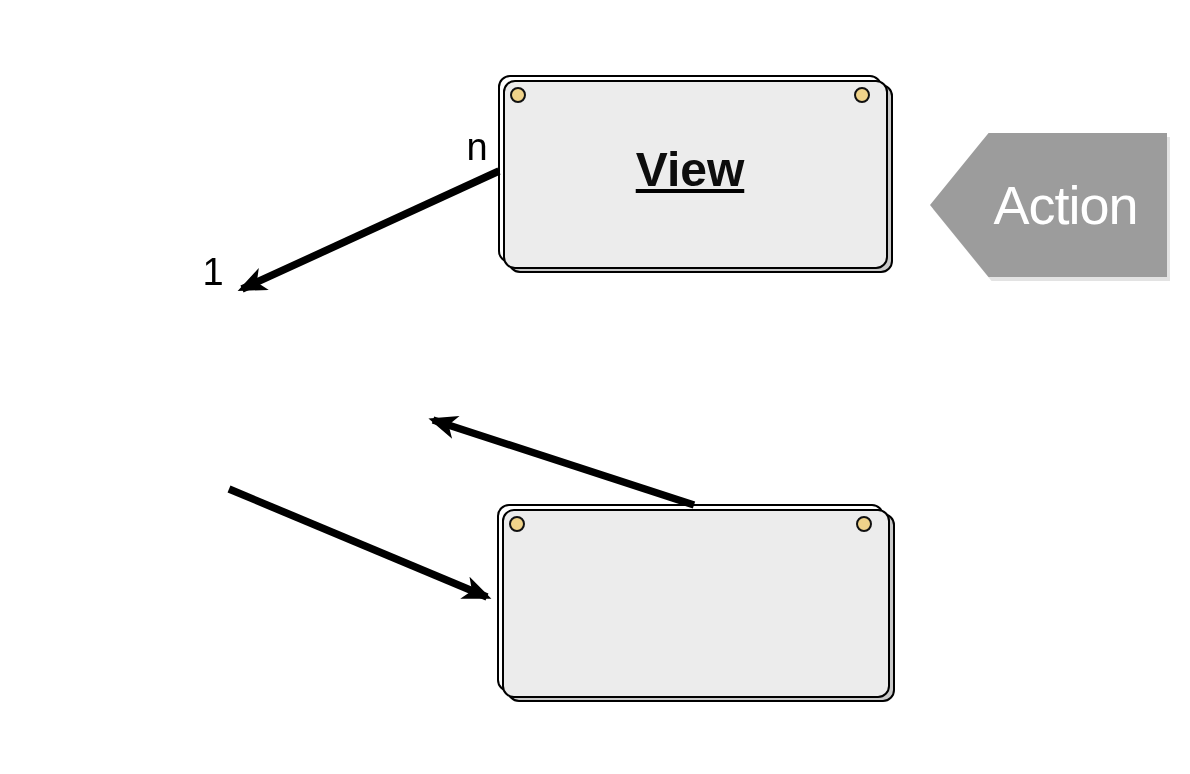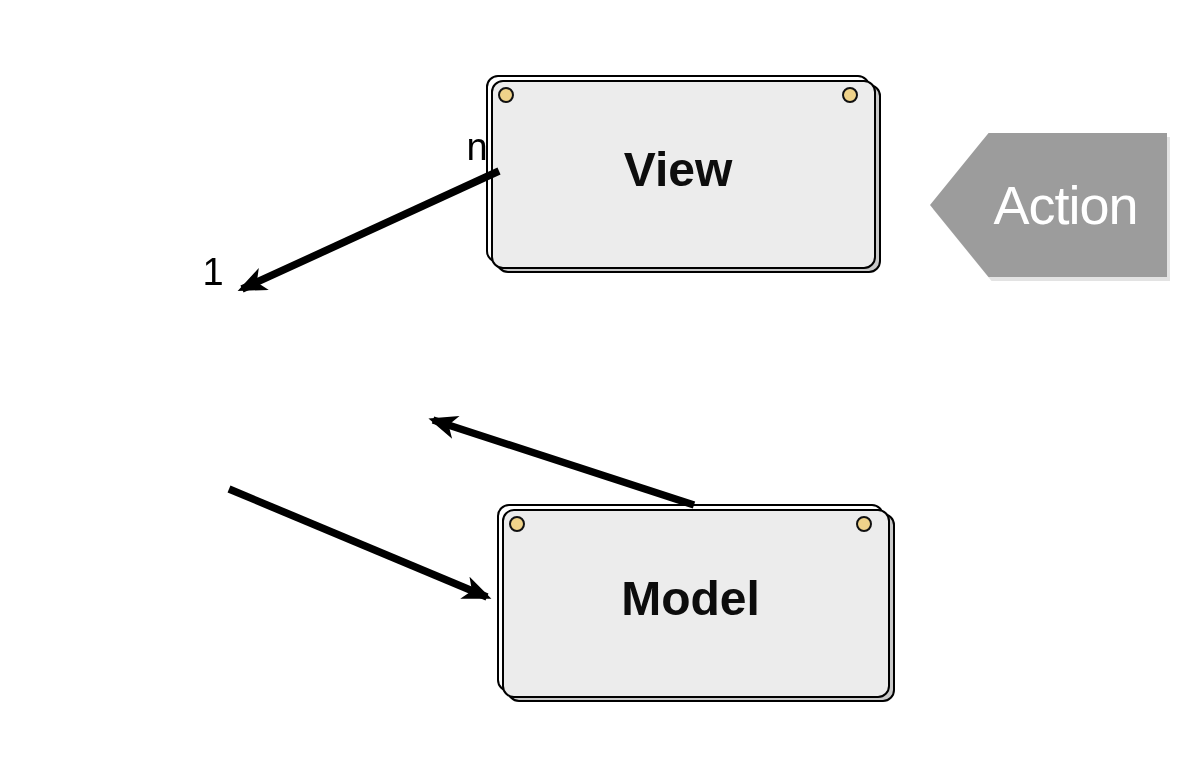--- a/index.html
+++ b/index.html
@@ -64,21 +64,21 @@
     position: absolute;
     top: 10px;
     width: 16px; height: 16px;
     border-radius: 50%;
     background: var(--pin_fill);
     border: 2px solid #111111;
   }
   .pin.left  { left: 10px; }
   .pin.right { right: 10px; }
 
-  .card-view       { left: 486px; top: 75px;  width: 384px; height: 188px; }
+  .card-view       { left: 498px; top: 75px;  width: 384px; height: 188px; text-decoration: underline; }
   .card-view-model { left: 30px;  top: 296px; width: 384px; height: 187px; }
   .card-model      { left: 497px; top: 504px; width: 387px; height: 188px; }
 
   
   .edges {
     position: absolute;
     left: 0; top: 0;
     width: 1190px; height: 774px;
     z-index: 3;
     pointer-events: none;
@@ -132,21 +132,20 @@
   <div class="card card-view">
     <span class="pin left"></span>
     <span class="pin right"></span>
     <span class="label">View</span>
   </div>
 
 
   <div class="card card-model">
     <span class="pin left"></span>
     <span class="pin right"></span>
-    <span class="label">Model</span>
   </div>
 
   <svg class="edges" viewBox="0 0 1190 774" xmlns="http://www.w3.org/2000/svg">
     <defs>
       <marker id="arrowhead" viewBox="0 0 12 10" refX="10" refY="5" markerWidth="4" markerHeight="3.2" orient="auto">
         <path d="M0,0 L12,5 L0,10 L3.2,5 Z" fill="#000000"></path>
       </marker>
     </defs>
     <line x1="499" y1="171" x2="242" y2="289" marker-end="url(#arrowhead)"></line>
     <line x1="229" y1="489" x2="487" y2="597" marker-end="url(#arrowhead)"></line>

